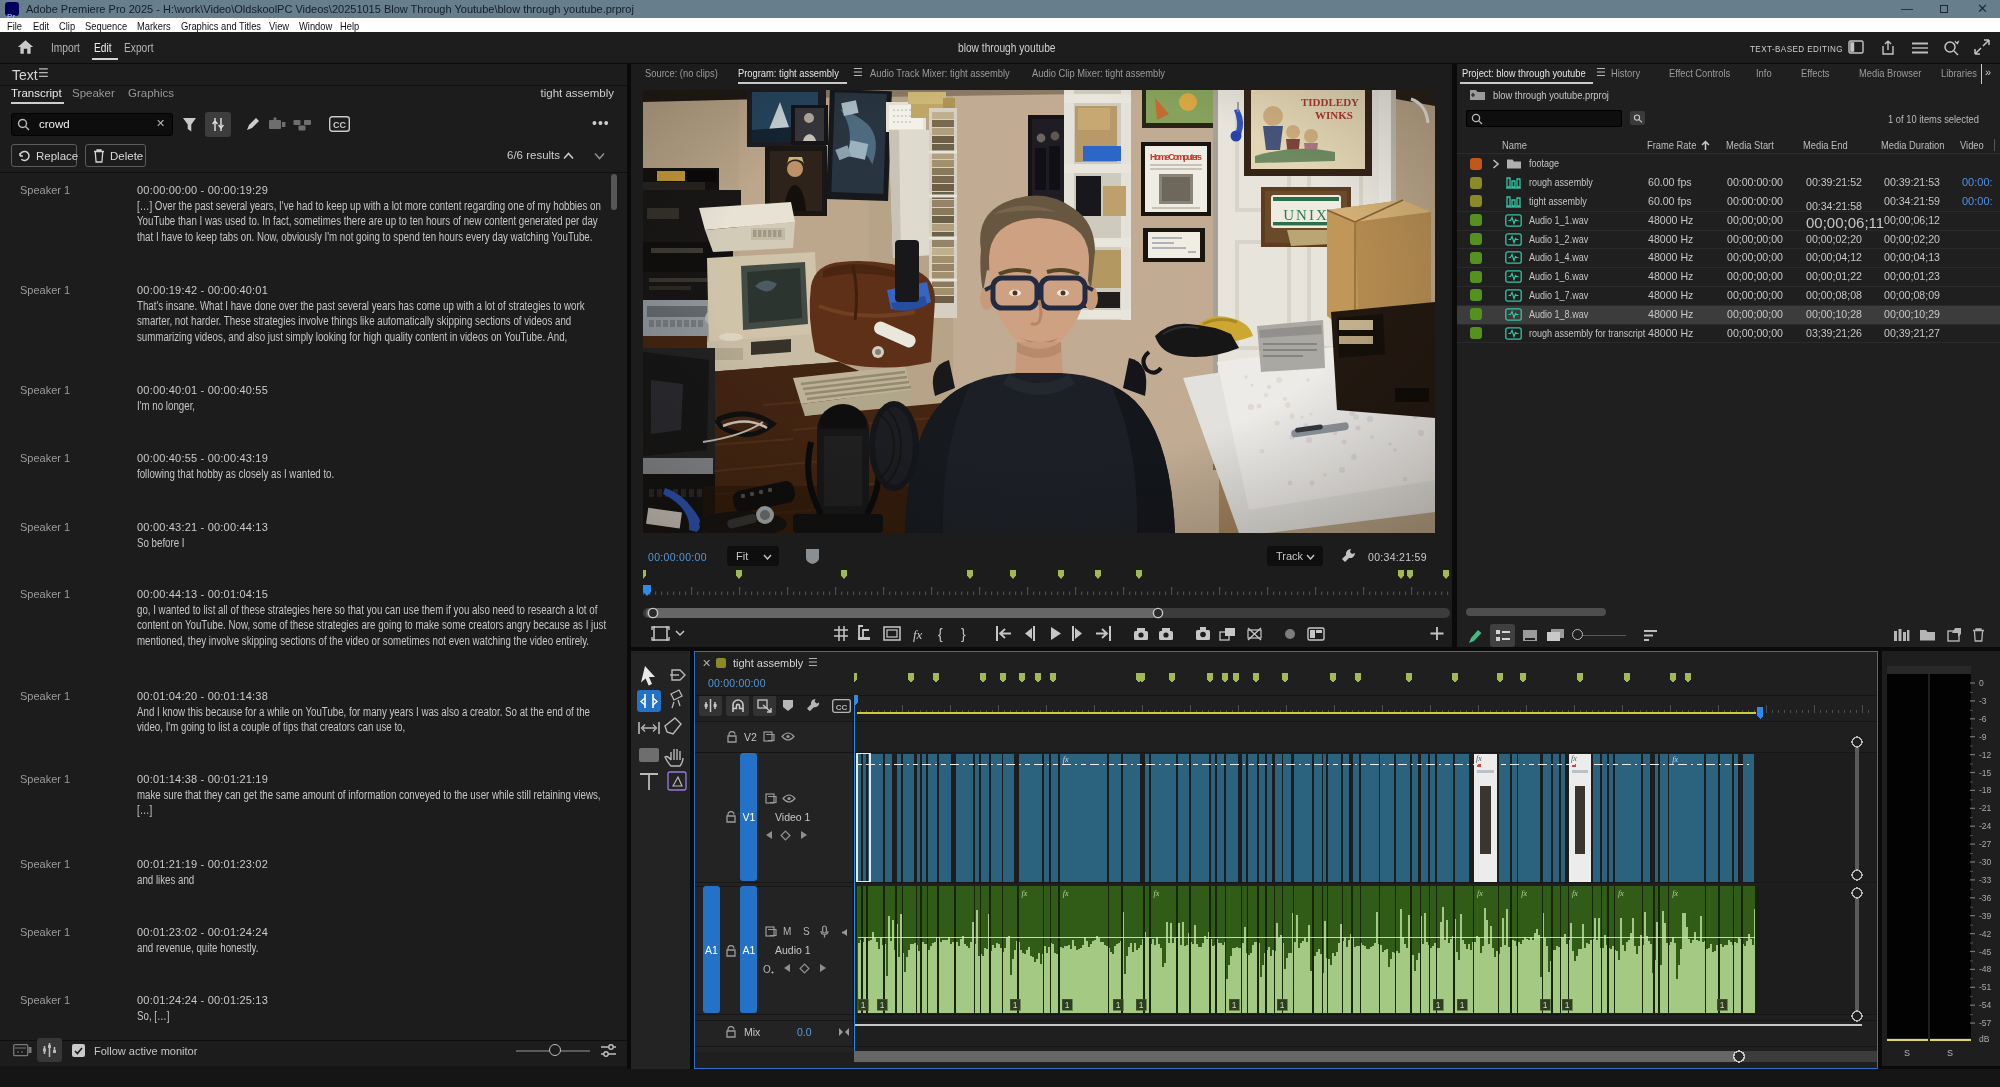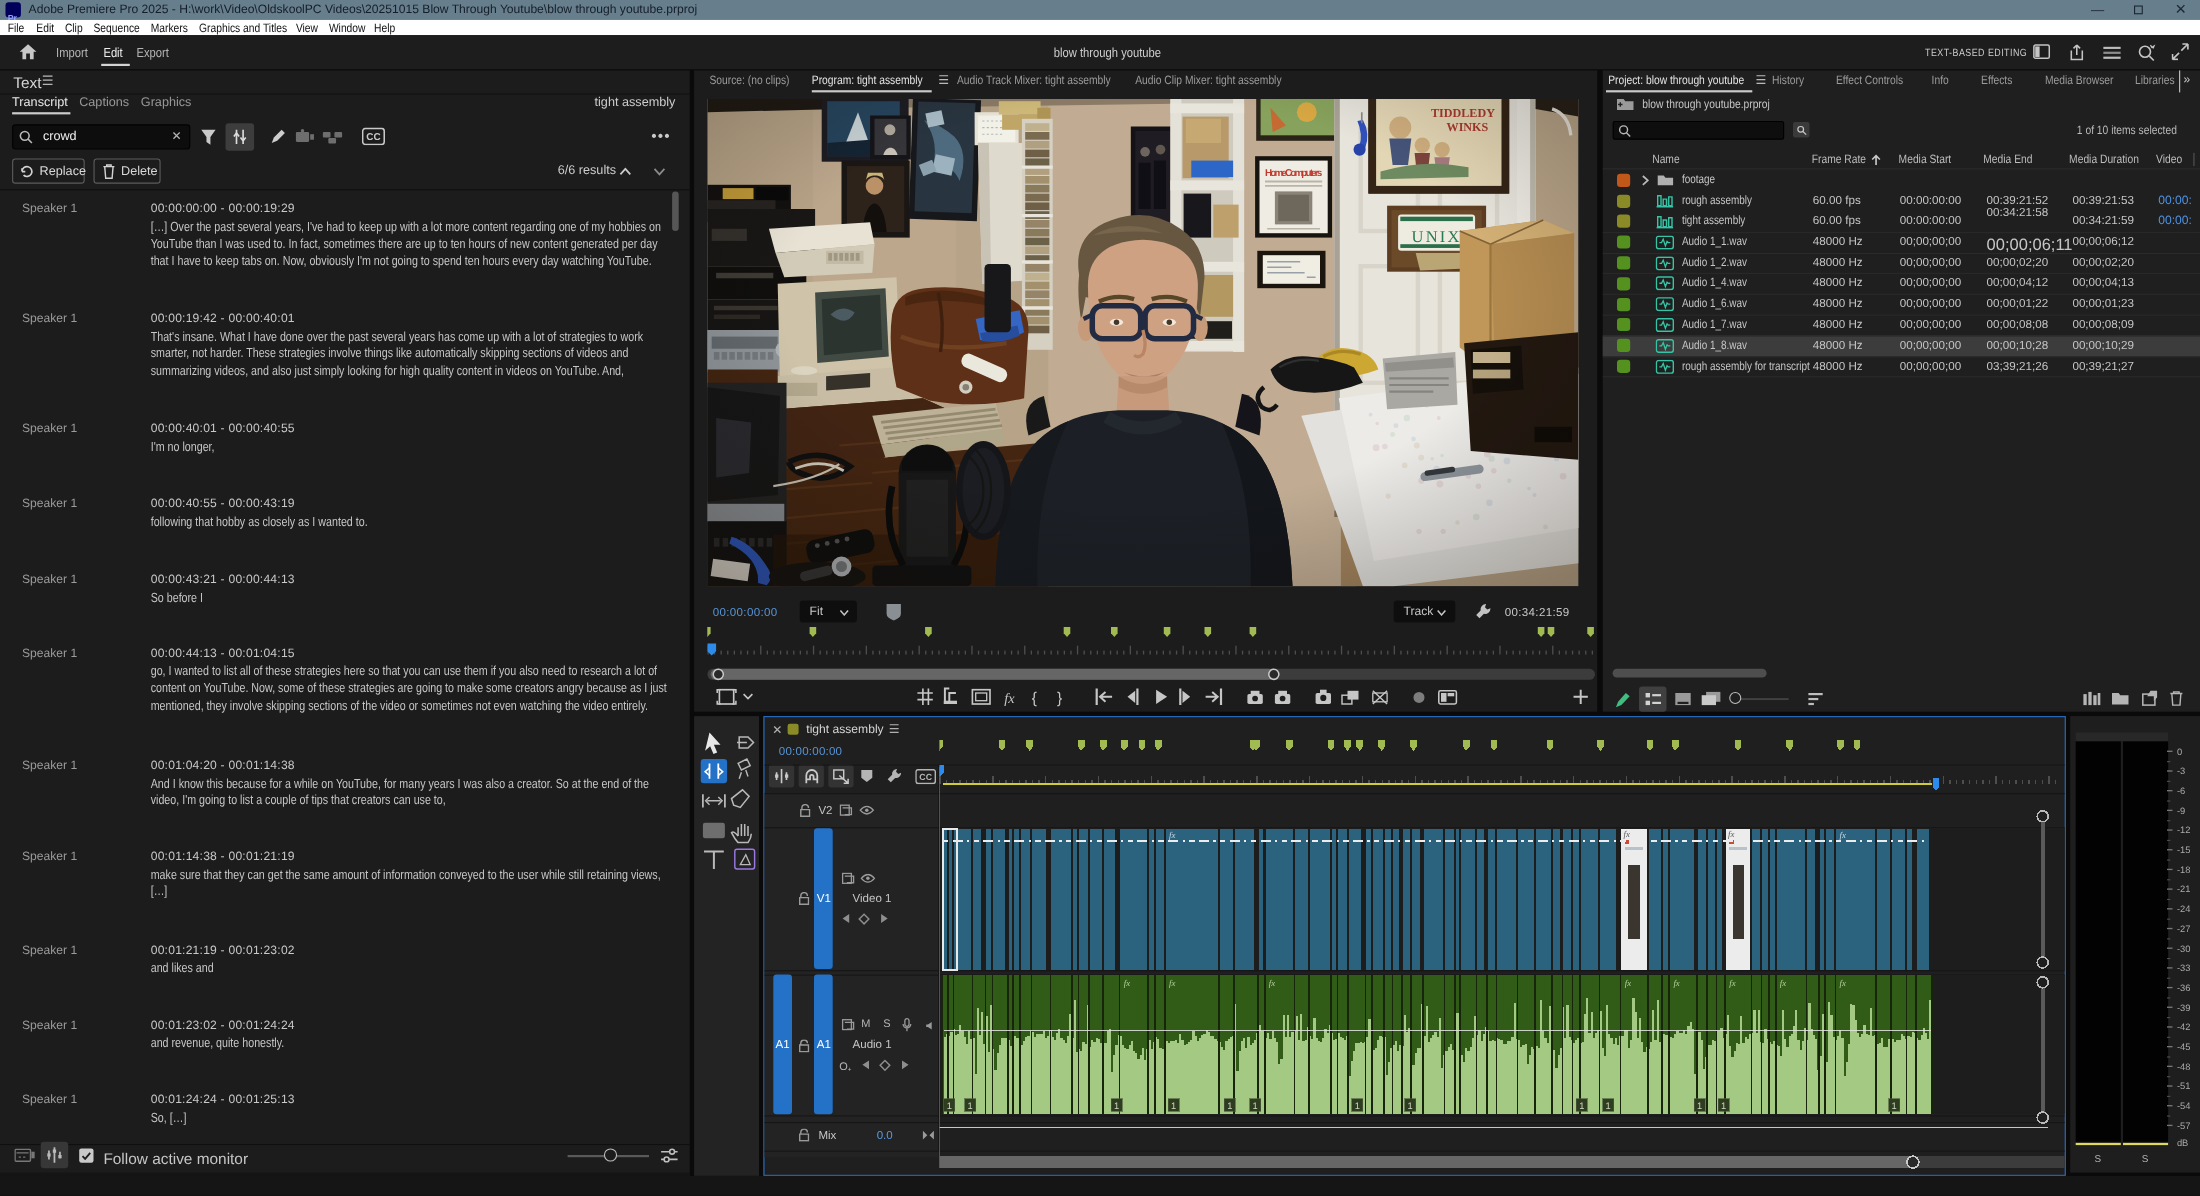--- a/index.html
+++ b/index.html
@@ -62,21 +62,21 @@
  <path d="M9 7 L15 1 M15 1 h-5 M15 1 v5 M7 9 L1 15 M1 15 h5 M1 15 v-5" stroke="#c4c4c4" stroke-width="1.5" fill="none"></path>
 </svg>
 
 <div class="abs" style="left:0;top:64px;width:627px;height:1005px;background:#1c1c1c"></div>
 
 <div class="txt" style="left:12px;top:67px;font-size:14px;color:#d6d6d6">Text</div>
 <div class="txt" style="left:38px;top:66px;font-size:12px;color:#b5b5b5">☰</div>
 <div class="abs" style="left:0;top:85px;width:627px;height:1px;background:#111111"></div>
 <div class="txt" style="left:11px;top:86.5px;font-size:11.5px;color:#e8e8e8">Transcript</div>
 <div class="abs" style="left:11px;top:102px;width:53px;height:2px;background:#cdcdcd"></div>
-<div class="txt" style="left:72px;top:86.5px;font-size:11.5px;color:#989898">Captions</div>
+<div class="txt" style="left:72px;top:86.5px;font-size:11.5px;color:#989898">Speaker</div>
 <div class="txt" style="left:128px;top:86.5px;font-size:11.5px;color:#989898">Graphics</div>
 <div class="txt" style="left:614px;top:86.5px;font-size:11.5px;color:#cdcdcd;transform:translateX(-100%)">tight assembly</div>
 
 <div class="abs" style="left:11px;top:113px;width:162px;height:23px;background:#0d0d0d;border:1px solid #020202;border-radius:3px"></div>
 <svg class="abs" style="left:17px;top:118px" width="13" height="13" viewBox="0 0 13 13">
  <circle cx="5.5" cy="5.5" r="4" fill="none" stroke="#b9b9b9" stroke-width="1.4"></circle>
     <path d="M8.5 8.5 L12 12" stroke="#b9b9b9" stroke-width="1.4"></path>
 </svg>
 <div class="txt" style="left:39px;top:118px;font-size:11.5px;color:#efefef">crowd</div>
 <div class="txt" style="left:156px;top:117px;font-size:11px;color:#b5b5b5">✕</div>
@@ -179,21 +179,21 @@
 <svg class="abs" style="left:42px;top:1042px" width="15" height="16" viewBox="0 0 15 16">
  <path d="M7.5 1 V15 M2.5 4 V12 M12.5 5 V11" stroke="#b9b9b9" stroke-width="1.6"></path>
  <rect x="1" y="6.5" width="3" height="3" fill="#b9b9b9"></rect>
     <rect x="6" y="3" width="3" height="3" fill="#b9b9b9"></rect>
     <rect x="11" y="8" width="3" height="3" fill="#b9b9b9"></rect>
 </svg>
 <div class="abs" style="left:72px;top:1044px;width:13px;height:13px;background:#c9c9c9;border-radius:2px"></div>
 <svg class="abs" style="left:74px;top:1047px" width="9" height="8" viewBox="0 0 9 8">
     <path d="M1 4 L3.4 6.5 L8 1" fill="none" stroke="#1d1d1d" stroke-width="1.7"></path>
   </svg>
-<div class="txt" style="left:94px;top:1045px;font-size:14px;color:#c6c6c6">Follow active monitor</div>
+<div class="txt" style="left:94px;top:1045px;font-size:11px;color:#c6c6c6">Follow active monitor</div>
 <div class="abs" style="left:516px;top:1050px;width:74px;height:1.5px;background:#5a5a5a"></div>
 <div class="abs" style="left:549px;top:1044px;width:12px;height:12px;border:1.6px solid #bdbdbd;border-radius:50%;background:#1c1c1c"></div>
 <svg class="abs" style="left:600px;top:1043px" width="17" height="15" viewBox="0 0 17 15">
  <path d="M1 4 h15 M1 11 h15" stroke="#bdbdbd" stroke-width="1.5"></path>
  <circle cx="11" cy="4" r="2.2" fill="#1c1c1c" stroke="#bdbdbd" stroke-width="1.4"></circle>
  <circle cx="6" cy="11" r="2.2" fill="#1c1c1c" stroke="#bdbdbd" stroke-width="1.4"></circle>
 </svg>
 
 <div class="abs" style="left:631px;top:64px;width:821px;height:583px;background:#1c1c1c"></div>
 
@@ -864,21 +864,21 @@
 <div class="txt" style="left:1884px;top:176.1px;font-size:10.6px;color:#c6c6c6">00:39:21:53</div>
 <div class="txt" style="left:1962px;top:176.1px;font-size:11px;color:#4e93e6">00:00:</div>
 <div class="abs" style="left:1470px;top:195.4px;width:12px;height:12px;background:#8a8a26;border-radius:3px"></div>
 <svg class="abs" style="left:1505px;top:194.9px" width="17" height="13" viewBox="0 0 17 13">
     <path d="M2 11 V2 h3 v9 z M7 11 V5 h3 v6 z M12 11 V3 h3 v8 z" fill="none" stroke="#35c4a5" stroke-width="1.3"></path>
     <path d="M1 12 h15" stroke="#35c4a5" stroke-width="1.3"></path>
   </svg>
 <div class="txt" style="left:1529px;top:194.9px;font-size:11px;color:#c6c6c6;transform:scaleX(.82);transform-origin:0 0">tight assembly</div>
 <div class="txt" style="left:1648px;top:194.9px;font-size:10.6px;color:#c6c6c6">60.00 fps</div>
 <div class="txt" style="left:1727px;top:194.9px;font-size:10.6px;color:#c6c6c6">00:00:00:00</div>
-<div class="txt" style="left:1806px;top:187px;font-size:10.6px;color:#c6c6c6">00:34:21:58</div>
+<div class="txt" style="left:1806px;top:200px;font-size:10.6px;color:#c6c6c6">00:34:21:58</div>
 <div class="txt" style="left:1884px;top:194.9px;font-size:10.6px;color:#c6c6c6">00:34:21:59</div>
 <div class="txt" style="left:1962px;top:194.9px;font-size:11px;color:#4e93e6">00:00:</div>
 <div class="abs" style="left:1470px;top:214.2px;width:12px;height:12px;background:#55911e;border-radius:3px"></div>
 <svg class="abs" style="left:1505px;top:213.70000000000002px" width="17" height="13" viewBox="0 0 17 13">
     <rect x="0.8" y="0.8" width="15.4" height="11.4" rx="2" fill="none" stroke="#35c4a5" stroke-width="1.3"></rect>
     <path d="M3.5 6.5 h2 l1.5 -3 l2 6 l1.5 -4 l1 1 h2" fill="none" stroke="#35c4a5" stroke-width="1.2"></path>
   </svg>
 <div class="txt" style="left:1529px;top:213.7px;font-size:11px;color:#c6c6c6;transform:scaleX(.82);transform-origin:0 0">Audio 1_1.wav</div>
 <div class="txt" style="left:1648px;top:213.7px;font-size:10.6px;color:#c6c6c6">48000 Hz</div>
 <div class="txt" style="left:1727px;top:213.7px;font-size:10.6px;color:#c6c6c6">00;00;00;00</div>

